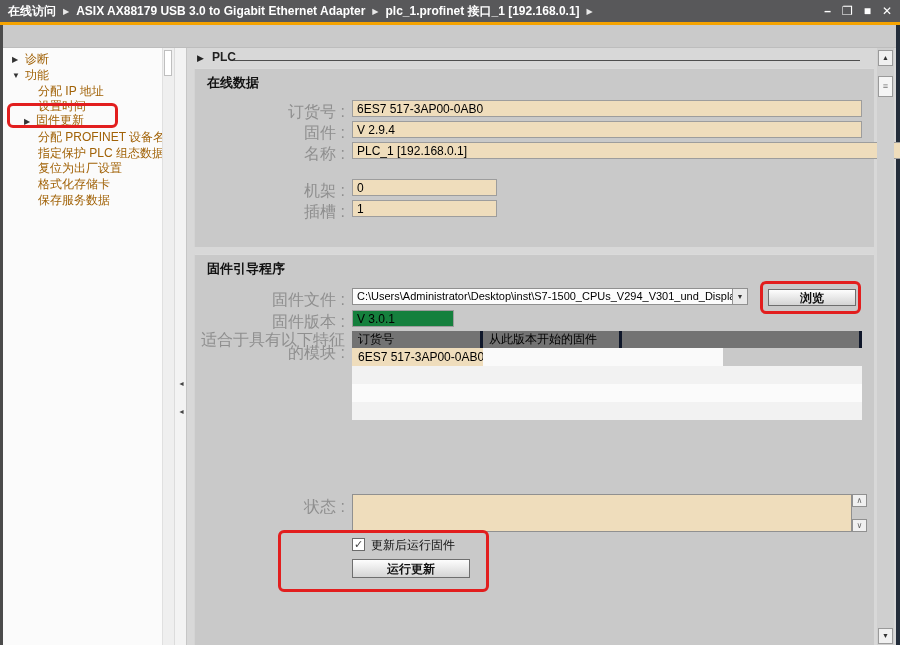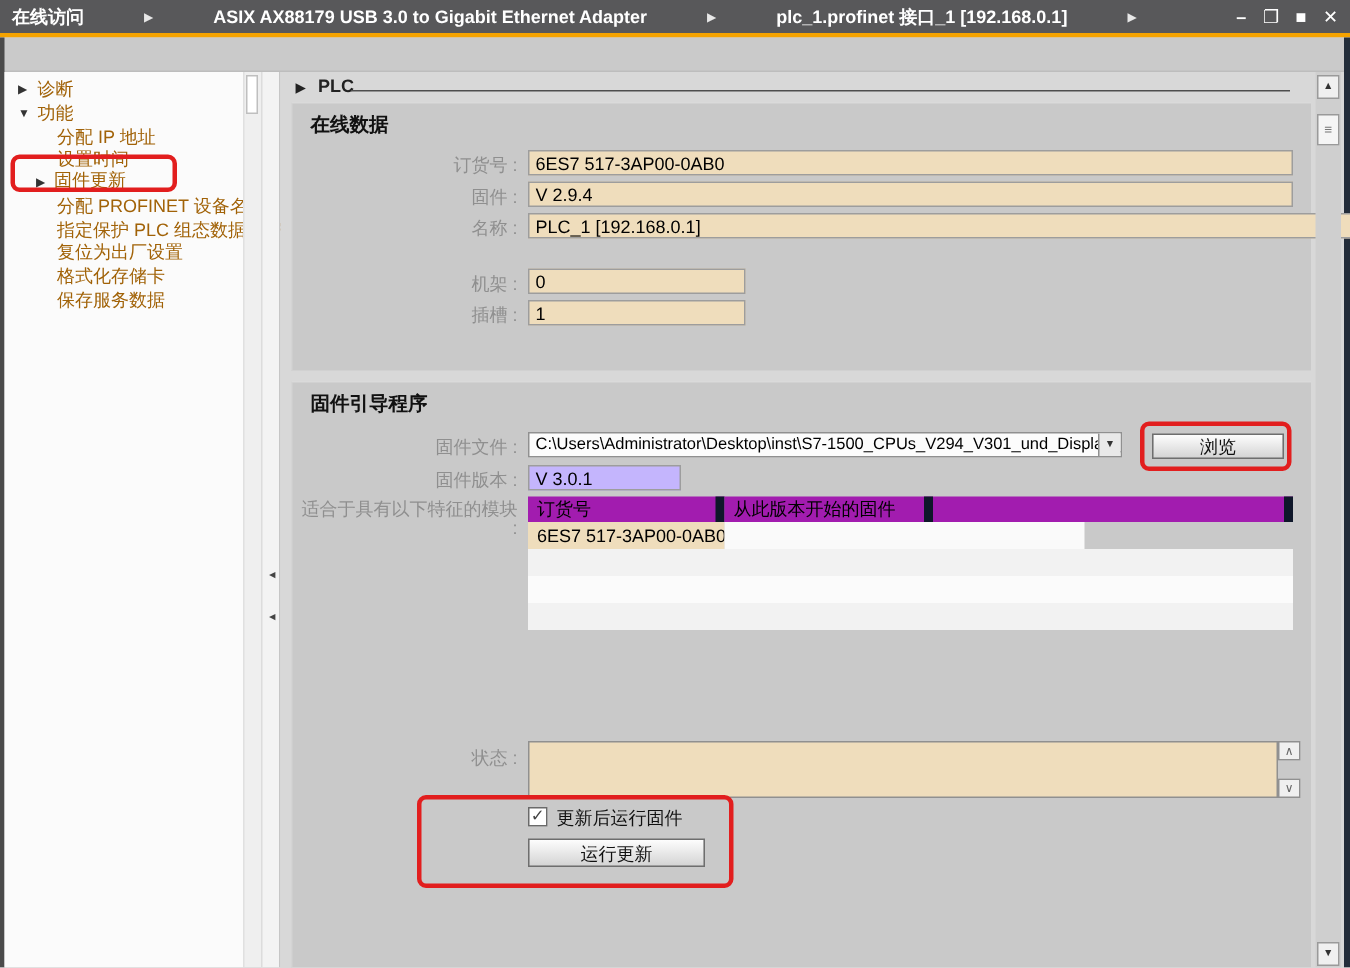--- a/index.html
+++ b/index.html
@@ -1,19 +1,19 @@
 <!DOCTYPE html>
 <html><head>
 <meta charset="utf-8">
 <style>
   * { margin:0; padding:0; box-sizing:border-box; }
   html,body { width:900px; height:645px; }
   body { font-family:"Liberation Sans","DejaVu Sans",sans-serif; background:#d8d8d8; position:relative; overflow:hidden; }
 
-  .abs { position:absolute;gap:33px; }
+  .abs { position:absolute; }
 
   
   .titlebar { left:0; top:0; width:900px; height:22px; background:#58585a; display:flex; align-items:center; padding:0 8px; color:#fff; font-size:12px; font-weight:bold; white-space:nowrap; overflow:hidden; }
   .crumb { color:#fff; }
   .crumb-sep { color:#e8e8e8; font-size:8px; margin:0 7px; }
   .win-controls { margin-left:auto; display:flex; align-items:center; gap:11px; font-size:12px; font-weight:bold; color:#fff; }
   .orange-bar { left:0; top:22px; width:900px; height:3px; background:#f5a300; }
   .toolbar-strip { left:0; top:25px; width:900px; height:23px; background:#cacaca; border-bottom:1px solid #bdbdbd; }
 
   
@@ -33,36 +33,36 @@
   .main-bg { left:187px; top:48px; width:709px; height:597px; background:#d8d8d8; }
   .plc-arrow { left:197px; top:53px; font-size:9px; color:#222; }
   .plc-label { left:212px; top:50px; font-size:12px; font-weight:bold; color:#222; }
   .plc-line { left:234px; top:60px; width:626px; height:0; border-top:1px solid #4e4e4e; }
 
   .panel { background:#c9c9c9; border-top:1px solid #dadada; border-left:1px solid #d4d4d4; }
   .panel1 { left:194px; top:68px; width:680px; height:179px; }
   .panel2 { left:194px; top:254px; width:680px; height:391px; }
   .section-title { position:absolute; font-size:13px; font-weight:bold; color:#111; }
 
-  .lbl { position:absolute; left:200px; width:145px; text-align:right; font-size:12px; color:#8f8f8f; }
+  .lbl { position:absolute; left:200px; width:145px; text-align:right; font-size:16px; color:#8f8f8f; }
   .fld { position:absolute; height:17px; background:#efddbc; border:1px solid #9d9d9d; font-size:12px; color:#000; padding:0 4px; font-family:inherit; }
-  .fld.white { background:#c4b5fd; }
+  .fld.white { background:#15803d; }
 
   .combo { left:352px; top:288px; width:396px; height:17px; background:#fcfcfc; border:1px solid #909090; font-size:11px; line-height:15px; color:#000; padding:0 18px 0 4px; white-space:nowrap; overflow:hidden; }
   .combo-dd { left:732px; top:289px; width:15px; height:15px; background:#e9e9e9; border-left:1px solid #909090; font-size:7px; color:#333; text-align:center; line-height:15px; }
 
-  .btn { position:absolute; background:linear-gradient(#fdfdfd,#d4d4d4); border:1px solid #6e6e6e; font-size:12px; color:#111; text-align:center; line-height:16px; cursor:default; }
+  .btn { position:absolute; background:linear-gradient(#fdfdfd,#d4d4d4); border:1px solid #6e6e6e; font-size:12px; color:#111; text-align:center; line-height:16px; cursor:default;font-weight:bold; }
 
   .redbox { position:absolute; border:3px solid #e21e1e; border-radius:6px; pointer-events:none; z-index:10; }
 
   
   .tbl { left:352px; top:331px; width:510px; }
   .trow { display:flex; width:510px; }
   .tcell { font-size:12px; color:#000; padding:0 6px; overflow:hidden; white-space:nowrap; }
-  .thead .tcell { background:#a21caf; height:17px; line-height:17px; border-right:6px solid #0f172a; }
+  .thead .tcell { background:#737373; height:17px; line-height:17px; border-right:3px solid #0f172a; }
   .tr1 .tcell { height:18px; line-height:18px; }
   .c1 { width:131px; } .c2 { width:139px; } .c3 { width:240px; }
   .tan { background:#efddbc; }
   .rowa { background:#f2f2f2; height:18px; width:510px; }
   .rowb { background:#fbfbfb; height:18px; width:510px; }
 
   
   .status-box { left:352px; top:494px; width:500px; height:38px; background:#efddbc; border:1px solid #909090; resize:none; font-family:inherit; font-size:12px; }
   .spin-btn { position:absolute; left:852px; width:15px; height:13px; background:#f0f0f0; border:1px solid #909090; font-size:8px; color:#666; text-align:center; line-height:11px; }
 

